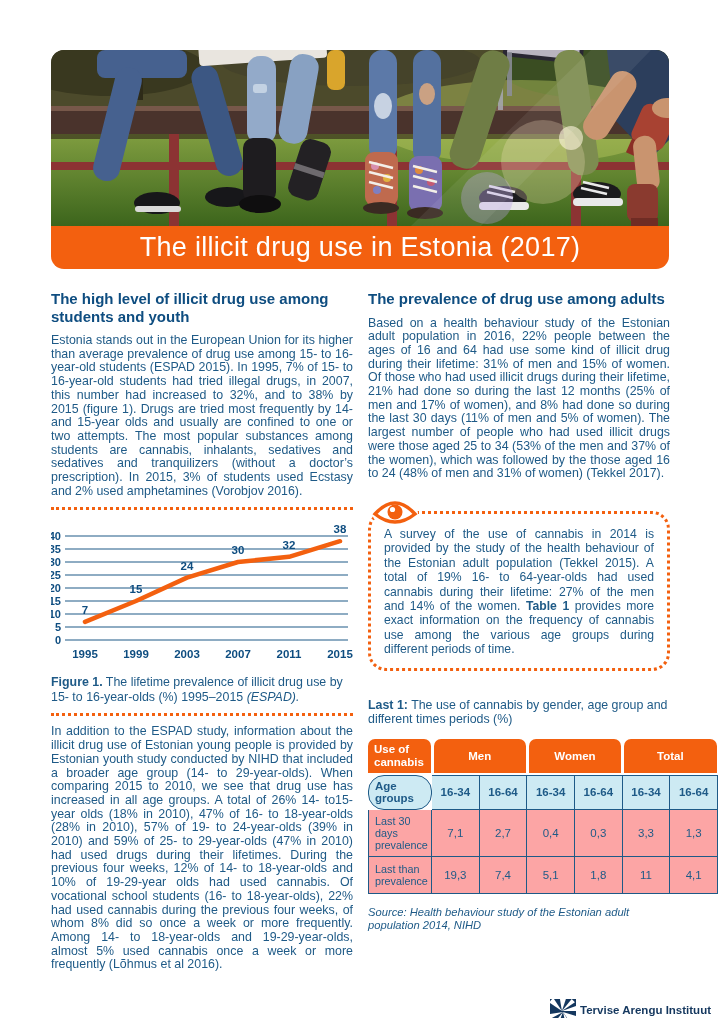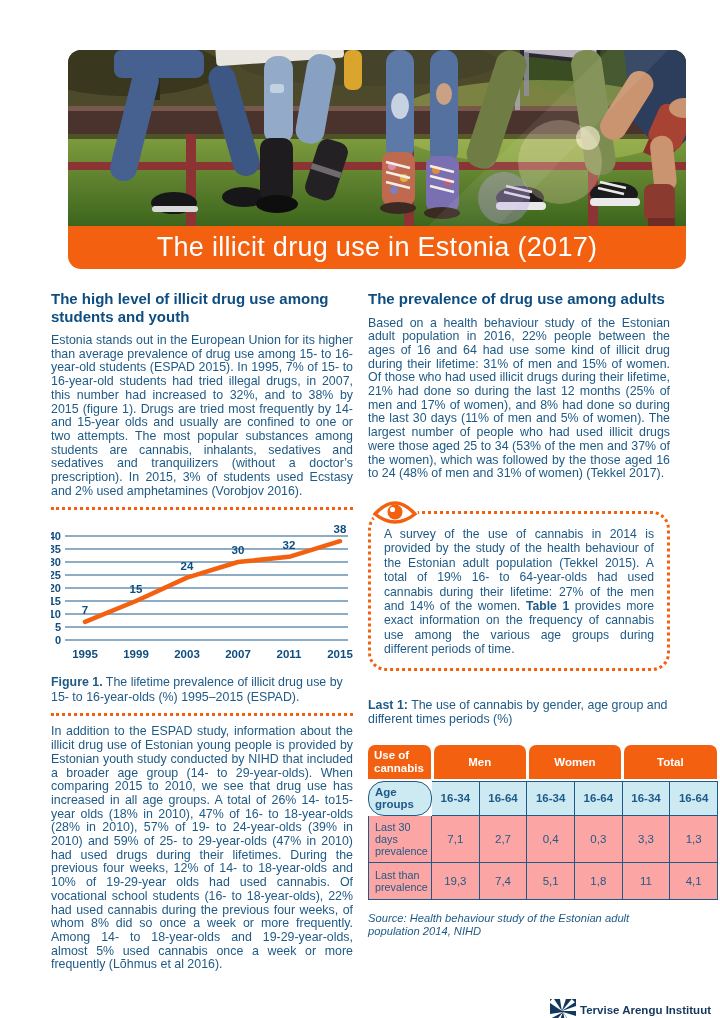--- a/index.html
+++ b/index.html
@@ -7,52 +7,52 @@
     --navy:#0e4d80;
     --body-navy:#1e5a87;
     --lightblue:#cdeaf3;
   }
   *{box-sizing:border-box;margin:0;padding:0;}
   html,body{background:#ffffff;}
   .page{position:relative;width:720px;height:1018px;background:#fff;
         font-family:"Liberation Sans",sans-serif;overflow:hidden;}
 
   
-  .hero{position:absolute;left:68px;top:50px;width:618px;}
+  .hero{position:absolute;left:51px;top:50px;width:618px;}
   .hero-photo{width:618px;height:176px;border-radius:13px 13px 0 0;overflow:hidden;display:block;}
   .banner{width:618px;height:43px;background:var(--orange);border-radius:0 0 13px 13px;
           display:flex;align-items:center;justify-content:center;color:#fff;
           font-size:27px;letter-spacing:.3px;}
 
   
   .col{position:absolute;top:290px;width:302px;color:var(--body-navy);}
   .col-left{left:51px;}
   .col-right{left:368px;}
   h2{font-size:15px;line-height:17.5px;color:var(--navy);font-weight:bold;}
   p.body{font-size:12.4px;line-height:13.7px;text-align:justify;margin-top:9px;}
   .sep{border-top:3px dotted var(--orange);height:0;margin-top:9px;}
 
   
   .chart-wrap{margin-top:5px;}
   .fig-caption{font-size:12.4px;line-height:14.5px;margin-top:6px;text-align:left;}
   .fig-caption .fig-label{font-weight:bold;}
-  .fig-caption .fig-src{}
+  .fig-caption .fig-src{font-style:italic;}
   .p2{margin-top:22px;}
 
   
   .callout{position:relative;margin-top:30px;border:3px dotted var(--orange);
            border-radius:18px;padding:13px 13px 11px;}
   .callout p{font-size:12.2px;line-height:14.4px;text-align:justify;}
   .callout .b{font-weight:bold;}
   .eye{position:absolute;top:-16px;left:0px;width:48px;height:31px;}
 
   
   .table-caption{font-size:12.4px;line-height:14.5px;margin-top:27px;}
   .table-caption .b{font-weight:bold;}
-  .tbl{display:grid;grid-template-columns:64px repeat(6,1fr);margin-top:18px;width:350px;}
+  .tbl{display:grid;grid-template-columns:64px repeat(6,1fr);margin-top:12px;width:350px;}
   .th{background:var(--orange);color:#fff;font-weight:bold;font-size:11.5px;
       border-radius:7px 7px 0 0;display:flex;align-items:center;justify-content:center;
       min-height:34px;margin:0 1.5px 2px;}
   .th-first{grid-column:span 1;justify-content:flex-start;padding:3px 6px;line-height:12.5px;
             margin-left:0;}
   .th-group{grid-column:span 2;}
   .cell{border-right:1.5px solid var(--body-navy);border-bottom:1.5px solid var(--body-navy);
         display:flex;align-items:center;justify-content:center;background:#fca5a5;}
   .cell.first{border-left:1.5px solid var(--body-navy);justify-content:flex-start;}
   .cell.toprow{border-top:1.5px solid var(--body-navy);}

